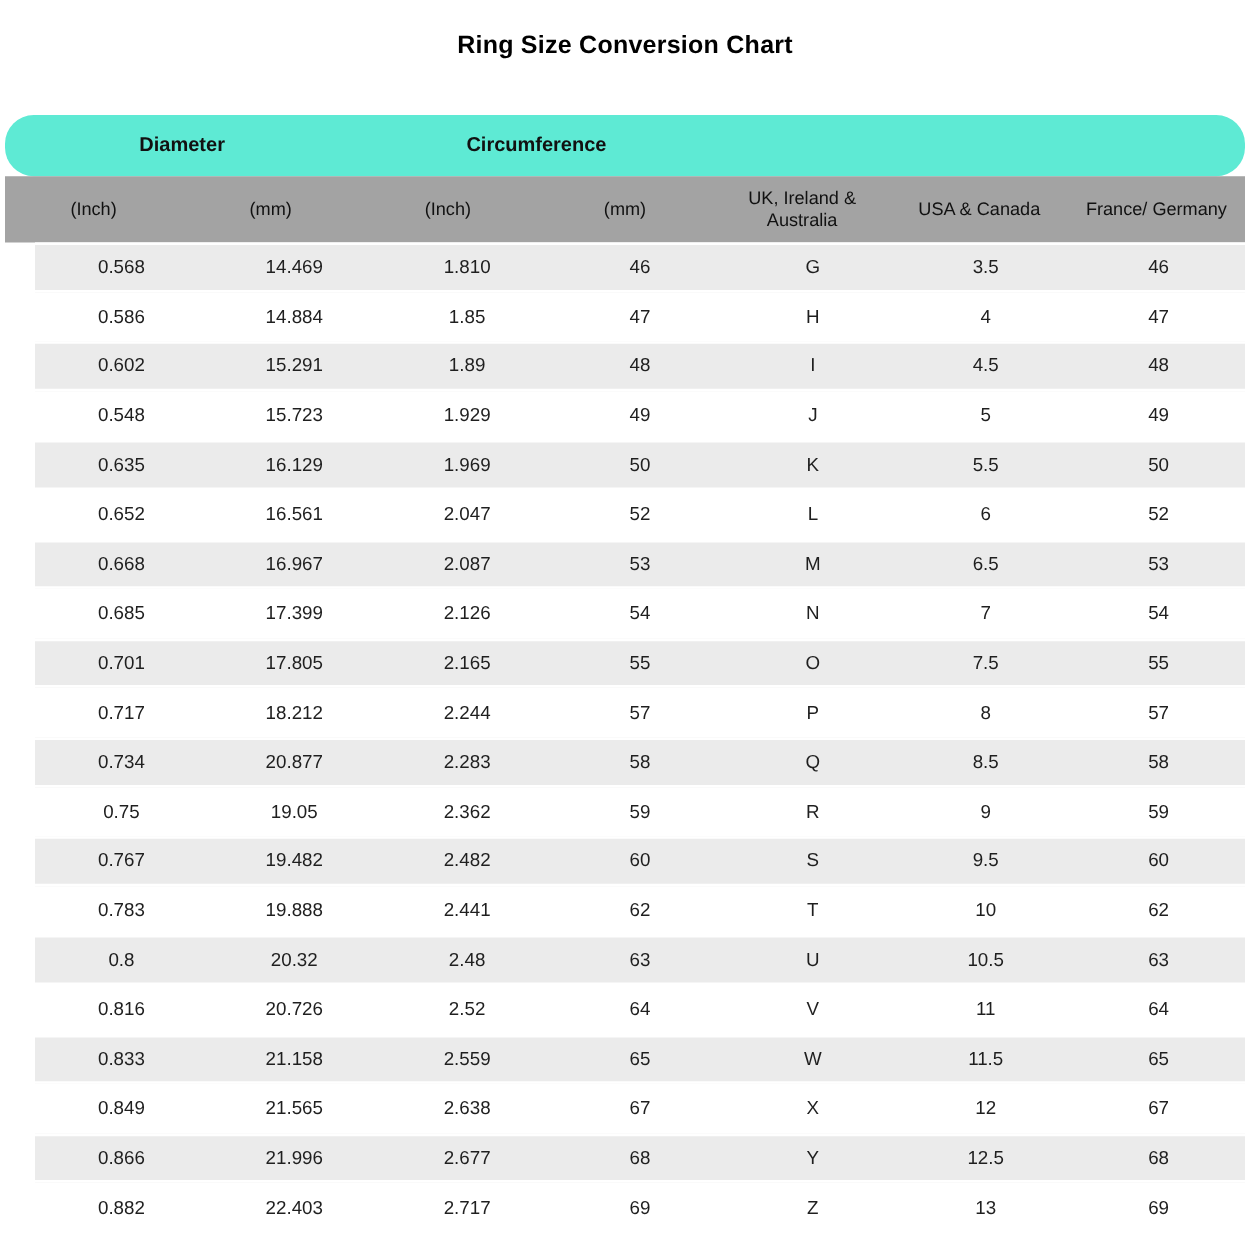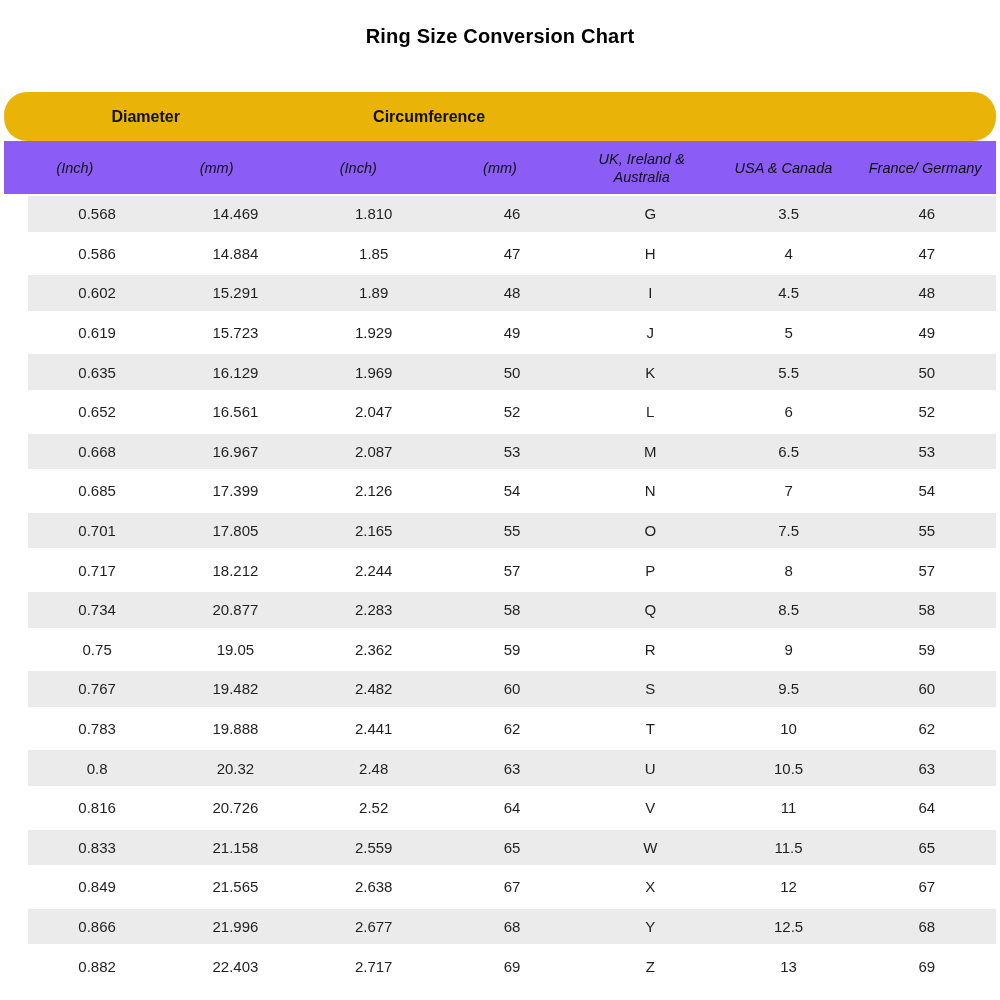--- a/index.html
+++ b/index.html
@@ -25,34 +25,33 @@
   }
   .tbl {
     margin: 44px 4px 0 4px;
   }
   .row {
     display: grid;
     grid-template-columns: repeat(7, 1fr);
     align-items: center;
   }
   .group-row {
-    background: #eab308;
+    background: #5eead4;
     height: 49px;
     font-size: 16px;
     font-weight: bold;
     color: #111111;
     border-radius: 23px;
   }
   .gcell, .cell { text-align: center; }
   .sub-row {
-    background: #8b5cf6;
+    background: #a3a3a3;
     height: 53px;
     font-size: 14.5px;
     color: #111111;
-    font-style: italic;
   }
   .sub-row .cell { line-height: 18px; padding: 0 8px; }
   .data-row {
     height: 39.6px;
     font-size: 15px;
     color: #1f1f1f;
     box-sizing: border-box;
     margin-left: 24px;
   }
   .data-row:nth-child(odd) {
@@ -107,21 +106,21 @@
         <div class="row data-row">
           <div class="cell">0.602</div>
           <div class="cell">15.291</div>
           <div class="cell">1.89</div>
           <div class="cell">48</div>
           <div class="cell">I</div>
           <div class="cell">4.5</div>
           <div class="cell">48</div>
         </div>
         <div class="row data-row">
-          <div class="cell">0.619</div>
+          <div class="cell">0.548</div>
           <div class="cell">15.723</div>
           <div class="cell">1.929</div>
           <div class="cell">49</div>
           <div class="cell">J</div>
           <div class="cell">5</div>
           <div class="cell">49</div>
         </div>
         <div class="row data-row">
           <div class="cell">0.635</div>
           <div class="cell">16.129</div>

